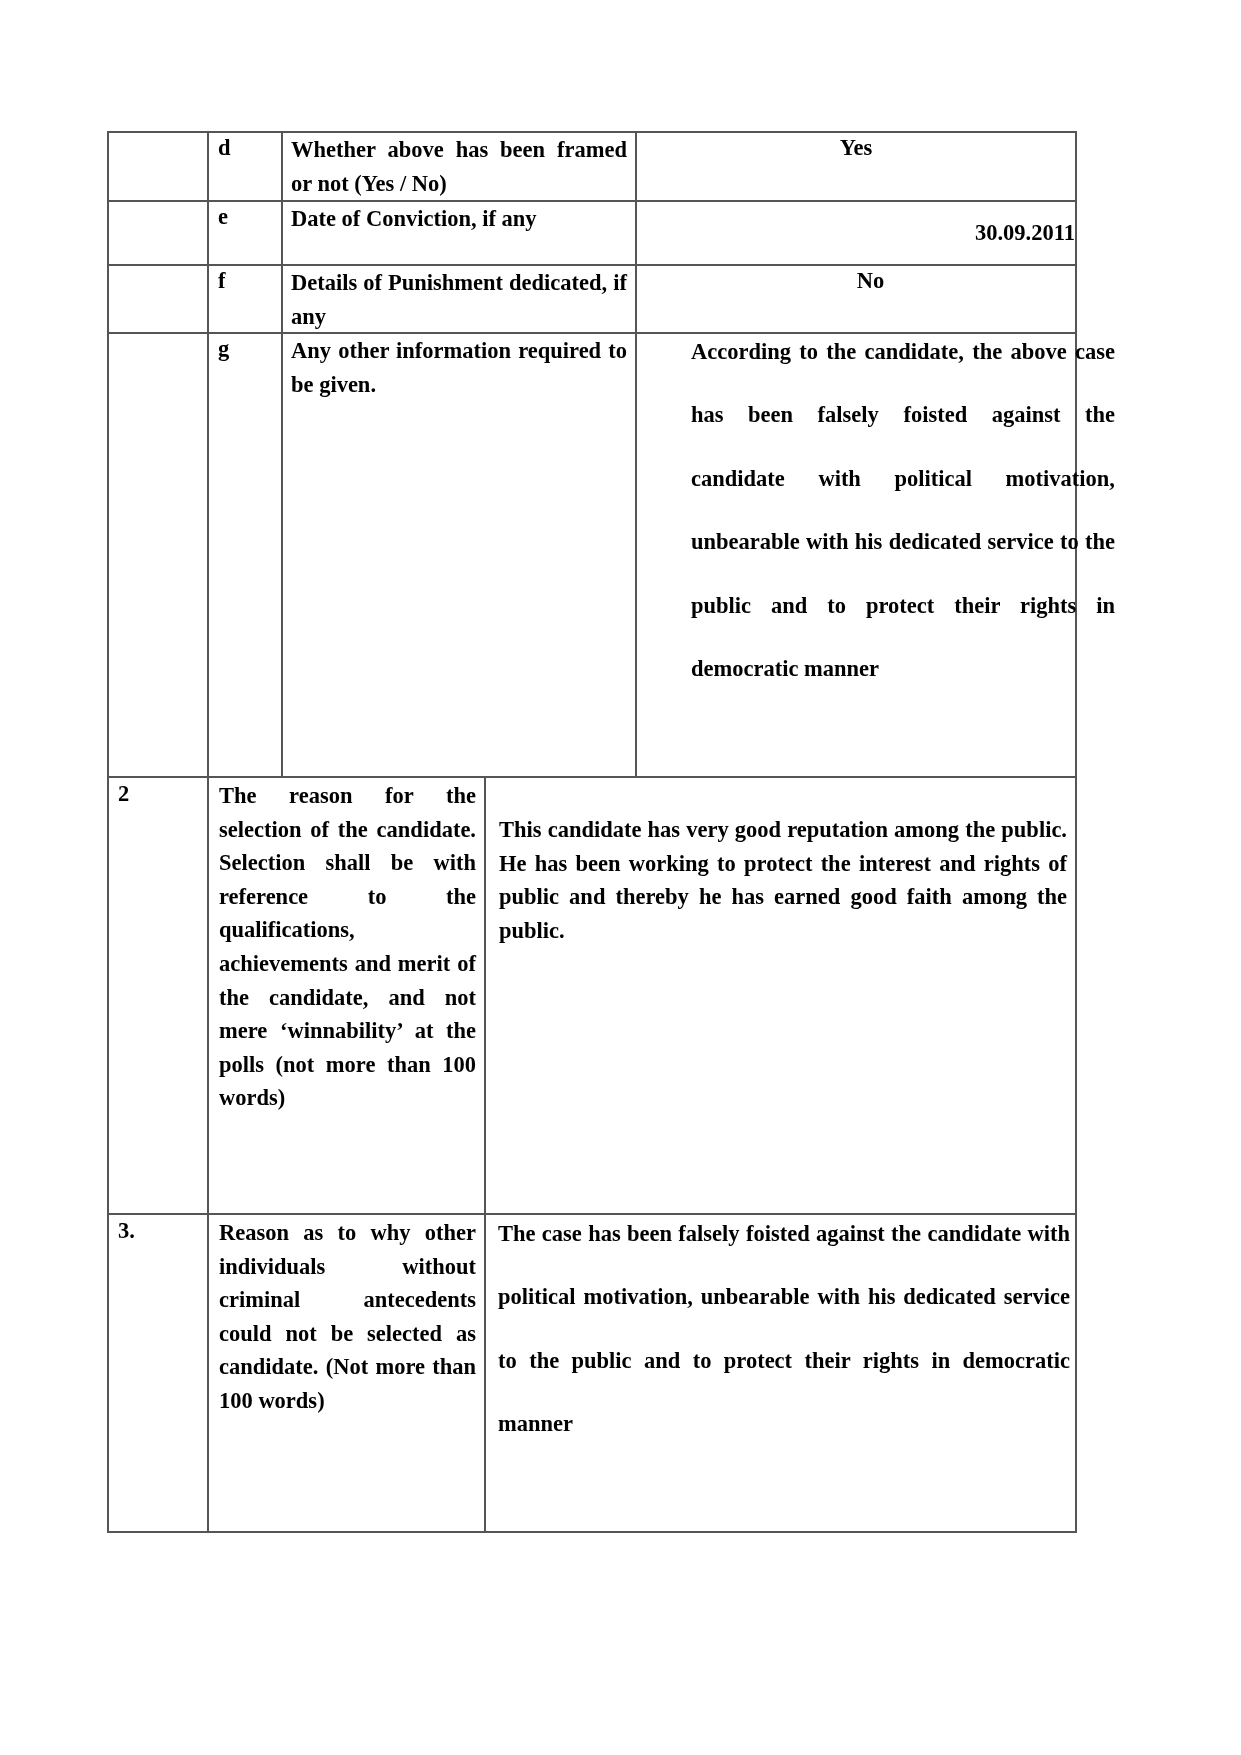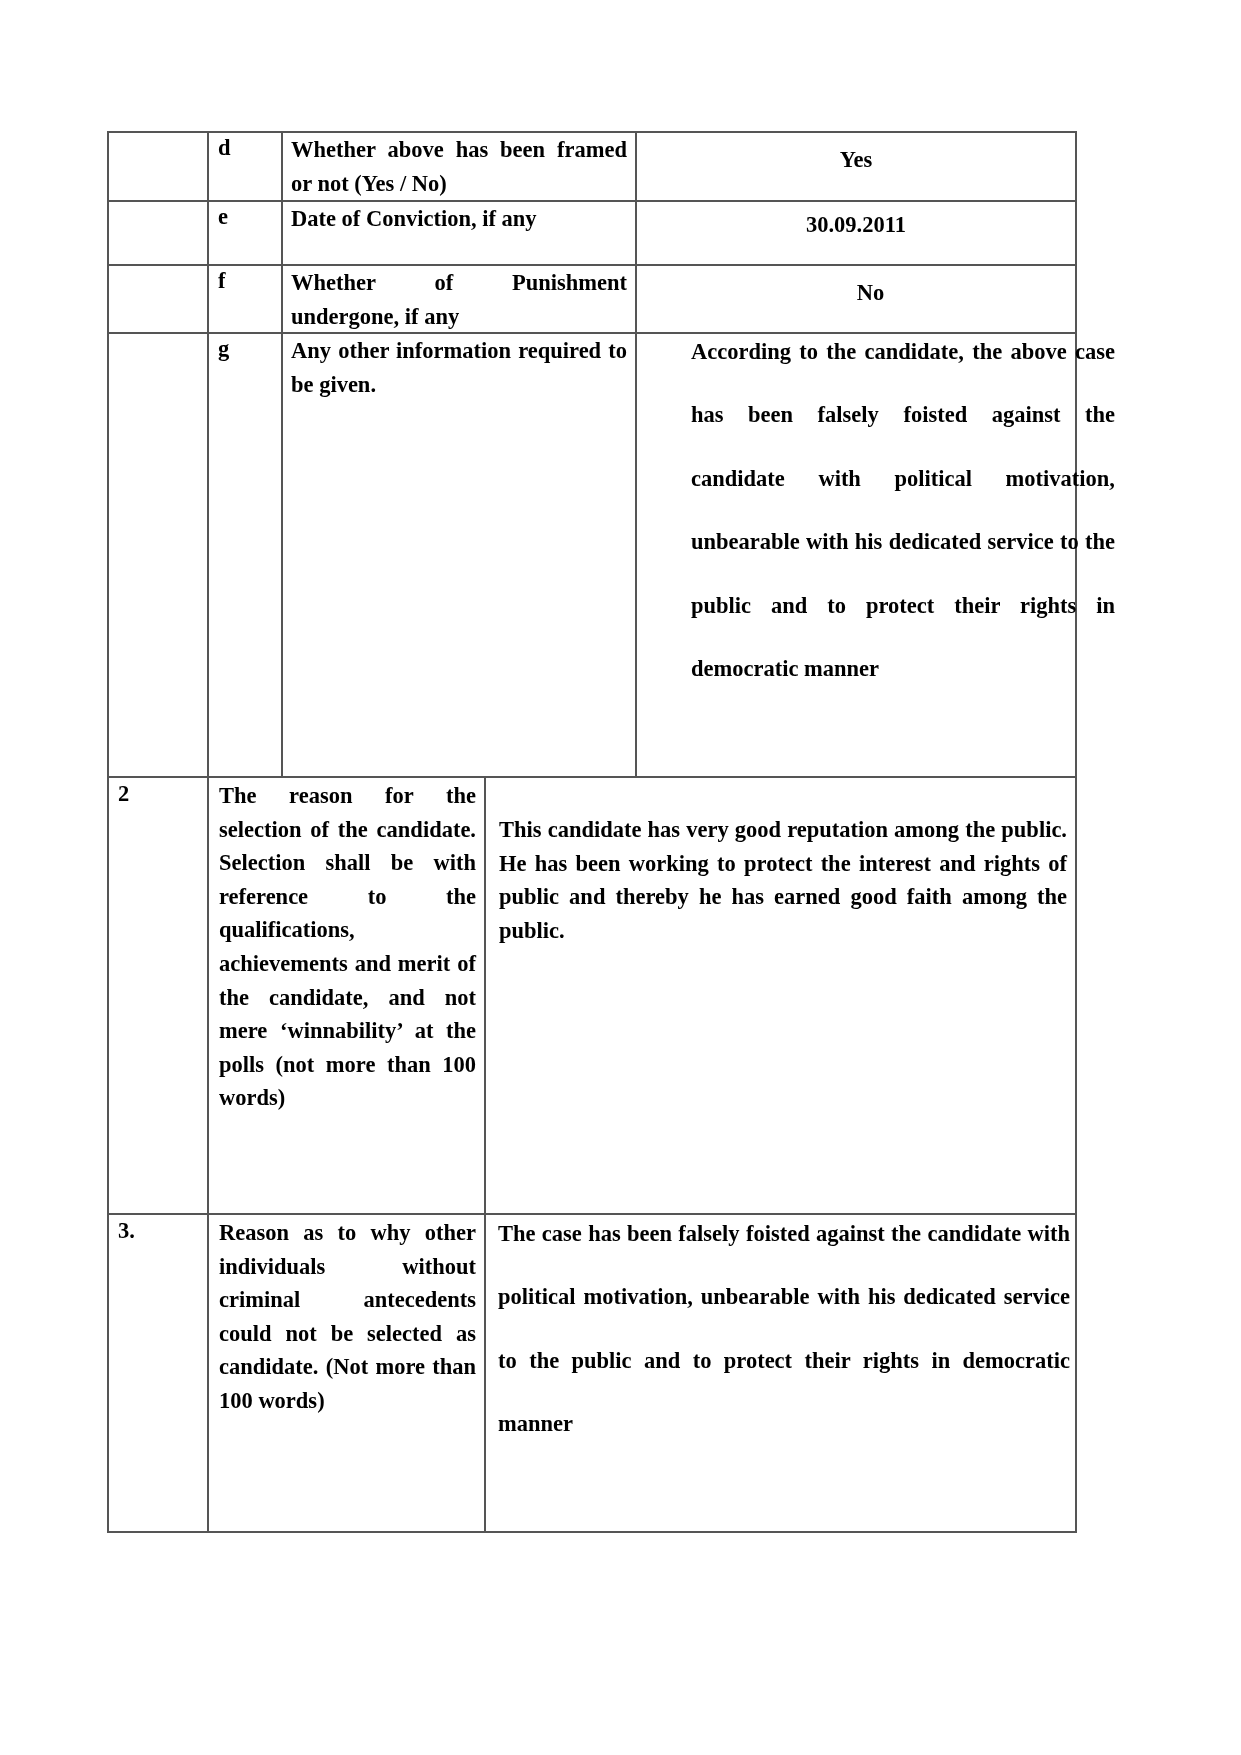--- a/index.html
+++ b/index.html
@@ -3,21 +3,21 @@
 <meta charset="utf-8">
 <style>
   html, body { margin: 0; padding: 0; background: #ffffff; }
   body { width: 1241px; height: 1755px; position: relative; overflow: hidden;
          font-family: "Liberation Serif", "DejaVu Serif", serif; color: #000; }
   .page { position: absolute; left: 0; top: 0; width: 1241px; height: 1755px; }
   .cell { position: absolute; box-sizing: border-box; font-weight: bold; font-size: 22.5px; }
   .line { position: absolute; background: #555; }
   .txt { position: absolute; box-sizing: border-box; }
   .just { text-align: justify; text-align-last: left; }
-  .center { text-align: center; margin-top: 12px; }
+  .center { text-align: center; }
   .lh-normal { line-height: 33.6px; }
   .lh-double { line-height: 63.4px; }
 </style>
 </head>
 <body>
 
 <div class="page">
 
   <div>
 
@@ -40,26 +40,26 @@
 
   <div>
     <div class="cell txt" style="left:218px;top:135px;width:60px;">d</div>
     <div class="cell txt just lh-normal" style="left:291px;top:133px;width:336px;">Whether above has been framed or not (Yes / No)</div>
     <div class="cell txt center" style="left:637px;top:135px;width:438px;">Yes</div>
   </div>
 
   <div>
     <div class="cell txt" style="left:218px;top:204px;width:60px;">e</div>
     <div class="cell txt lh-normal" style="left:291px;top:202px;width:336px;">Date of Conviction, if any</div>
-    <div class="cell txt center" style="left:637px;top:200px;width:438px;">30.09.2011</div>
+    <div class="cell txt center" style="left:637px;top:220px;width:438px;text-align:right;">30.09.2011</div>
   </div>
 
   <div>
     <div class="cell txt" style="left:218px;top:268px;width:60px;">f</div>
-    <div class="cell txt just lh-normal" style="left:291px;top:266px;width:336px;">Whether of Punishment undergone, if any</div>
+    <div class="cell txt just lh-normal" style="left:291px;top:266px;width:336px;">Details of Punishment dedicated, if any</div>
     <div class="cell txt center" style="left:637px;top:268px;width:438px;padding-left:29px;">No</div>
   </div>
 
   <div>
     <div class="cell txt" style="left:218px;top:336px;width:60px;">g</div>
     <div class="cell txt just lh-normal" style="left:291px;top:334px;width:336px;">Any other information required to be given.</div>
     <div class="cell txt just lh-double" style="left:659px;top:320px;width:424px;margin-left:32px;">According to the candidate, the above case has been falsely foisted against the candidate with political motivation, unbearable with his dedicated service to the public and to protect their rights in democratic manner</div>
   </div>
 
   <div>

